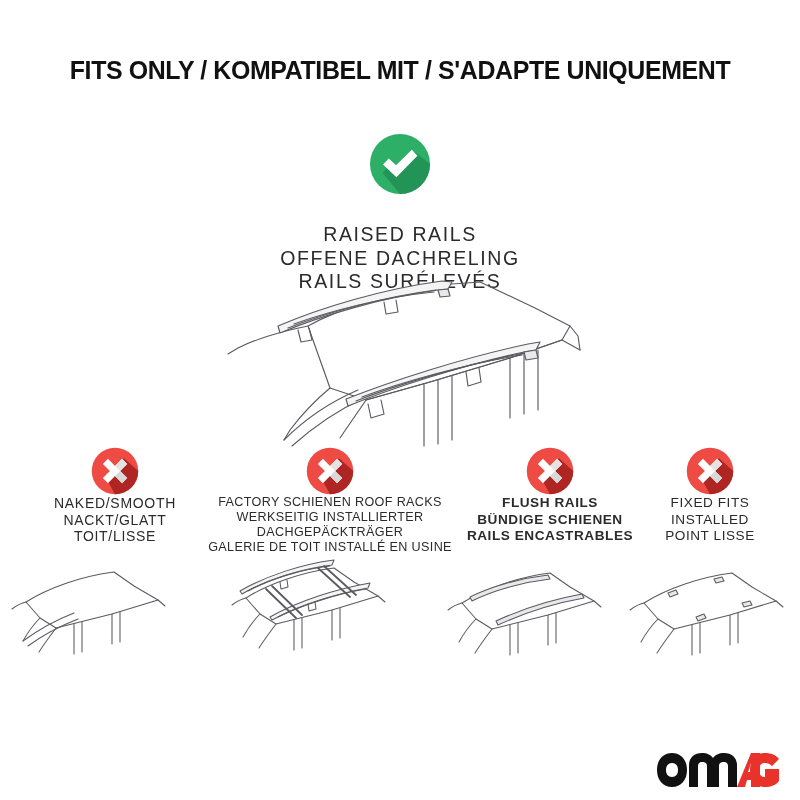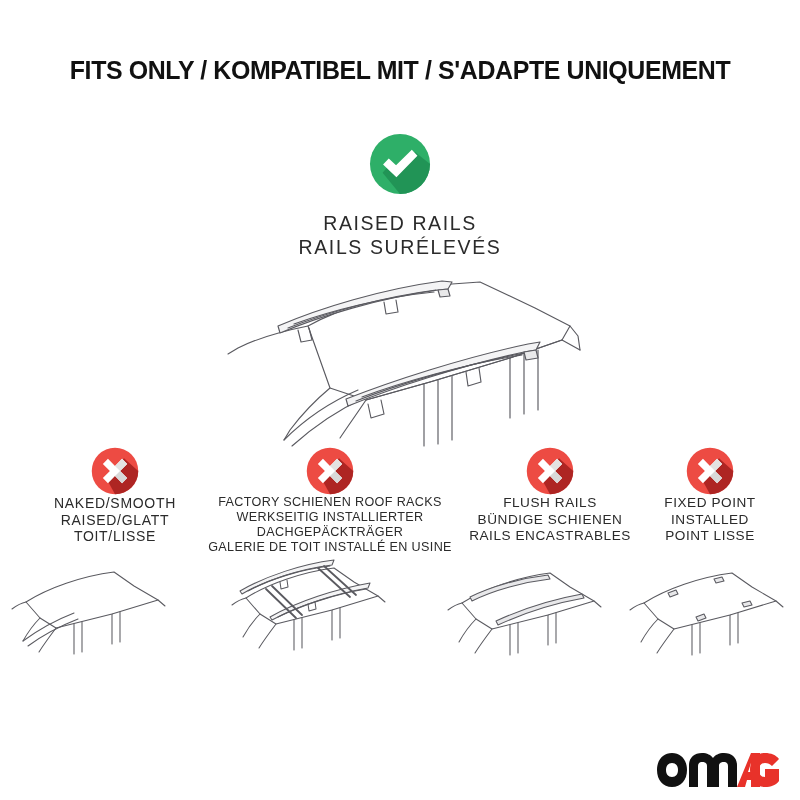--- a/index.html
+++ b/index.html
@@ -41,21 +41,21 @@
     width: 800px;
     text-align: center;
   }
   .badge {
     width: 62px;
     height: 62px;
     margin: 0 auto;
     display: block;
   }
   .primary-text {
-    margin-top: 17px;
+    margin-top: 28px;
     font-size: 19.5px;
     line-height: 23.5px;
     letter-spacing: 1.6px;
     font-weight: 400;
     color: #2b2b2b;
   }
   .primary-text div { white-space: nowrap; }
 
   
   .hero-art {
@@ -97,21 +97,21 @@
   .cell.c0 { left: 15px;  width: 200px; }
   .cell.c1 { left: 200px; width: 260px; }
   .cell.c2 { left: 455px; width: 190px; }
   .cell.c3 { left: 640px; width: 140px; }
 
   .cell.c1 .cell-text {
     font-size: 12.6px;
     line-height: 15px;
     letter-spacing: 0.35px;
   }
-  .cell.c2 .cell-text { font-size: 13.6px; letter-spacing: 0.55px; }
+  .cell.c2 .cell-text { font-size: 13.6px; letter-spacing: 0.55px; font-weight: bold; }
   .cell.c3 .cell-text { font-size: 13.6px; letter-spacing: 0.55px; }
 
   
   .mini-art {
     position: absolute;
     width: 200px;
     height: 120px;
   }
   .mini-art.m0 { top: 562px; left: 8px; }
   .mini-art.m1 { top: 548px; left: 222px; }
@@ -135,20 +135,21 @@
 <div class="primary">
 
   <svg class="badge" viewBox="0 0 64 64">
     <circle cx="32" cy="32" r="31" fill="#2EAF68"></circle>
     <path d="M32 63 A31 31 0 0 0 63 32 L47.5 19.5 L30 40 L21.5 32.5 L14 41 Z" fill="#1F8F53" opacity="0.85"></path>
     <path d="M14.5 32.6 L20.4 26.2 L27.9 33.4 L44.2 17.4 L50 23.6 L28.3 45.6 Z" fill="#ffffff"></path>
   </svg>
 
   <div class="primary-text">
     <div>RAISED RAILS</div>
+    <div>OFFENE DACHRELING</div>
     <div>RAILS SURÉLEVÉS</div>
   </div>
 </div>
 
 <svg class="hero-art" viewBox="0 0 470 180">
   <g fill="none" stroke="#5a5a60" stroke-width="1.15" stroke-linejoin="round" stroke-linecap="round">
 
     <path d="M128 48 C160 30 215 13 272 6 L300 4 L355 30 L390 48 L382 62 L330 80 L250 104 L186 122 L150 110 Z"></path>
 
     <path d="M128 48 C108 52 78 60 58 70 L48 76"></path>
@@ -196,21 +197,21 @@
   <div class="cell c0">
     <svg class="badge-x" viewBox="0 0 64 64">
       <circle cx="32" cy="32" r="31" fill="#ED4B43"></circle>
       <path d="M32 63 A31 31 0 0 0 63 32 L44 15 L30 30 L20 41 Z" fill="#9E1B1B" opacity="0.8"></path>
       <path d="M22.6 15.8 L32 25.2 L41.4 15.8 L48.2 22.6 L38.8 32 L48.2 41.4 L41.4 48.2 L32 38.8 L22.6 48.2 L15.8 41.4 L25.2 32 L15.8 22.6 Z" fill="#ffffff"></path>
       <path d="M32 25.2 L41.4 15.8 L48.2 22.6 L38.8 32 Z" fill="#e3e3e3"></path>
       <path d="M32 38.8 L41.4 48.2 L48.2 41.4 L38.8 32 Z" fill="#d8d8d8"></path>
     </svg>
     <div class="cell-text">
       <div>NAKED/SMOOTH</div>
-      <div>RAISED/GLATT</div>
+      <div>NACKT/GLATT</div>
       <div>TOIT/LISSE</div>
     </div>
   </div>
 
   <div class="cell c1">
     <svg class="badge-x" viewBox="0 0 64 64">
       <circle cx="32" cy="32" r="31" fill="#ED4B43"></circle>
       <path d="M32 63 A31 31 0 0 0 63 32 L44 15 L30 30 L20 41 Z" fill="#9E1B1B" opacity="0.8"></path>
       <path d="M22.6 15.8 L32 25.2 L41.4 15.8 L48.2 22.6 L38.8 32 L48.2 41.4 L41.4 48.2 L32 38.8 L22.6 48.2 L15.8 41.4 L25.2 32 L15.8 22.6 Z" fill="#ffffff"></path>
       <path d="M32 25.2 L41.4 15.8 L48.2 22.6 L38.8 32 Z" fill="#e3e3e3"></path>
@@ -241,21 +242,21 @@
 
   <div class="cell c3">
     <svg class="badge-x" viewBox="0 0 64 64">
       <circle cx="32" cy="32" r="31" fill="#ED4B43"></circle>
       <path d="M32 63 A31 31 0 0 0 63 32 L44 15 L30 30 L20 41 Z" fill="#9E1B1B" opacity="0.8"></path>
       <path d="M22.6 15.8 L32 25.2 L41.4 15.8 L48.2 22.6 L38.8 32 L48.2 41.4 L41.4 48.2 L32 38.8 L22.6 48.2 L15.8 41.4 L25.2 32 L15.8 22.6 Z" fill="#ffffff"></path>
       <path d="M32 25.2 L41.4 15.8 L48.2 22.6 L38.8 32 Z" fill="#e3e3e3"></path>
       <path d="M32 38.8 L41.4 48.2 L48.2 41.4 L38.8 32 Z" fill="#d8d8d8"></path>
     </svg>
     <div class="cell-text">
-      <div>FIXED POINT</div>
+      <div>FIXED FITS</div>
       <div>INSTALLED</div>
       <div>POINT LISSE</div>
     </div>
   </div>
 </div>
 
 <svg class="mini-art m0" viewBox="0 0 200 120">
   <g fill="none" stroke="#5a5a60" stroke-width="1.05" stroke-linejoin="round" stroke-linecap="round">
     <path d="M18 40 C40 26 74 14 106 10 L126 24 L150 38 L104 52 L48 66 L32 56 Z"></path>
     <path d="M18 40 C13 41 8 44 4 47"></path>

